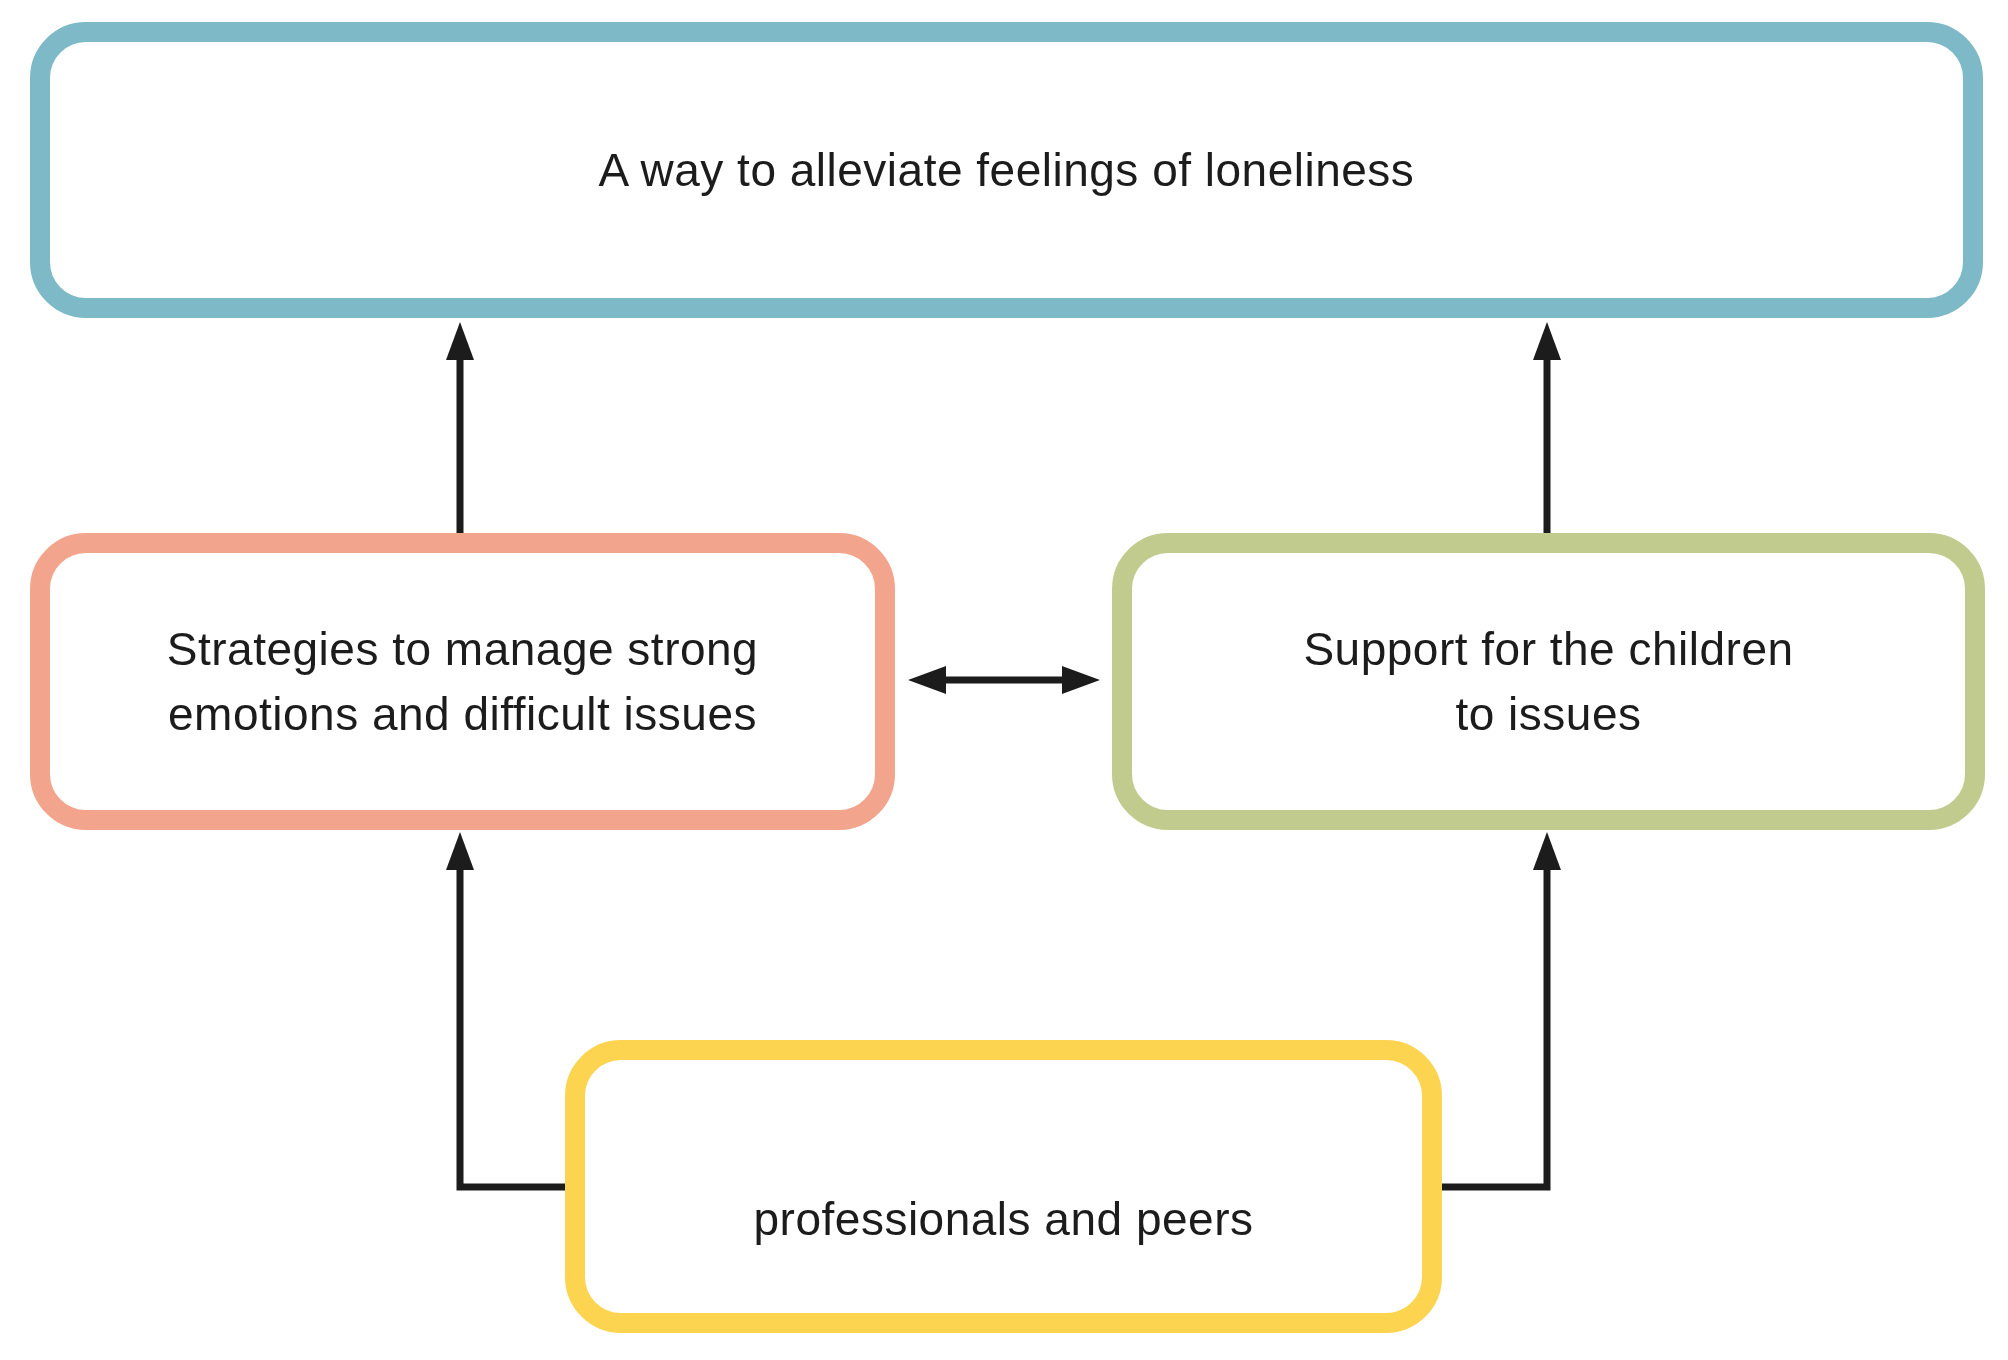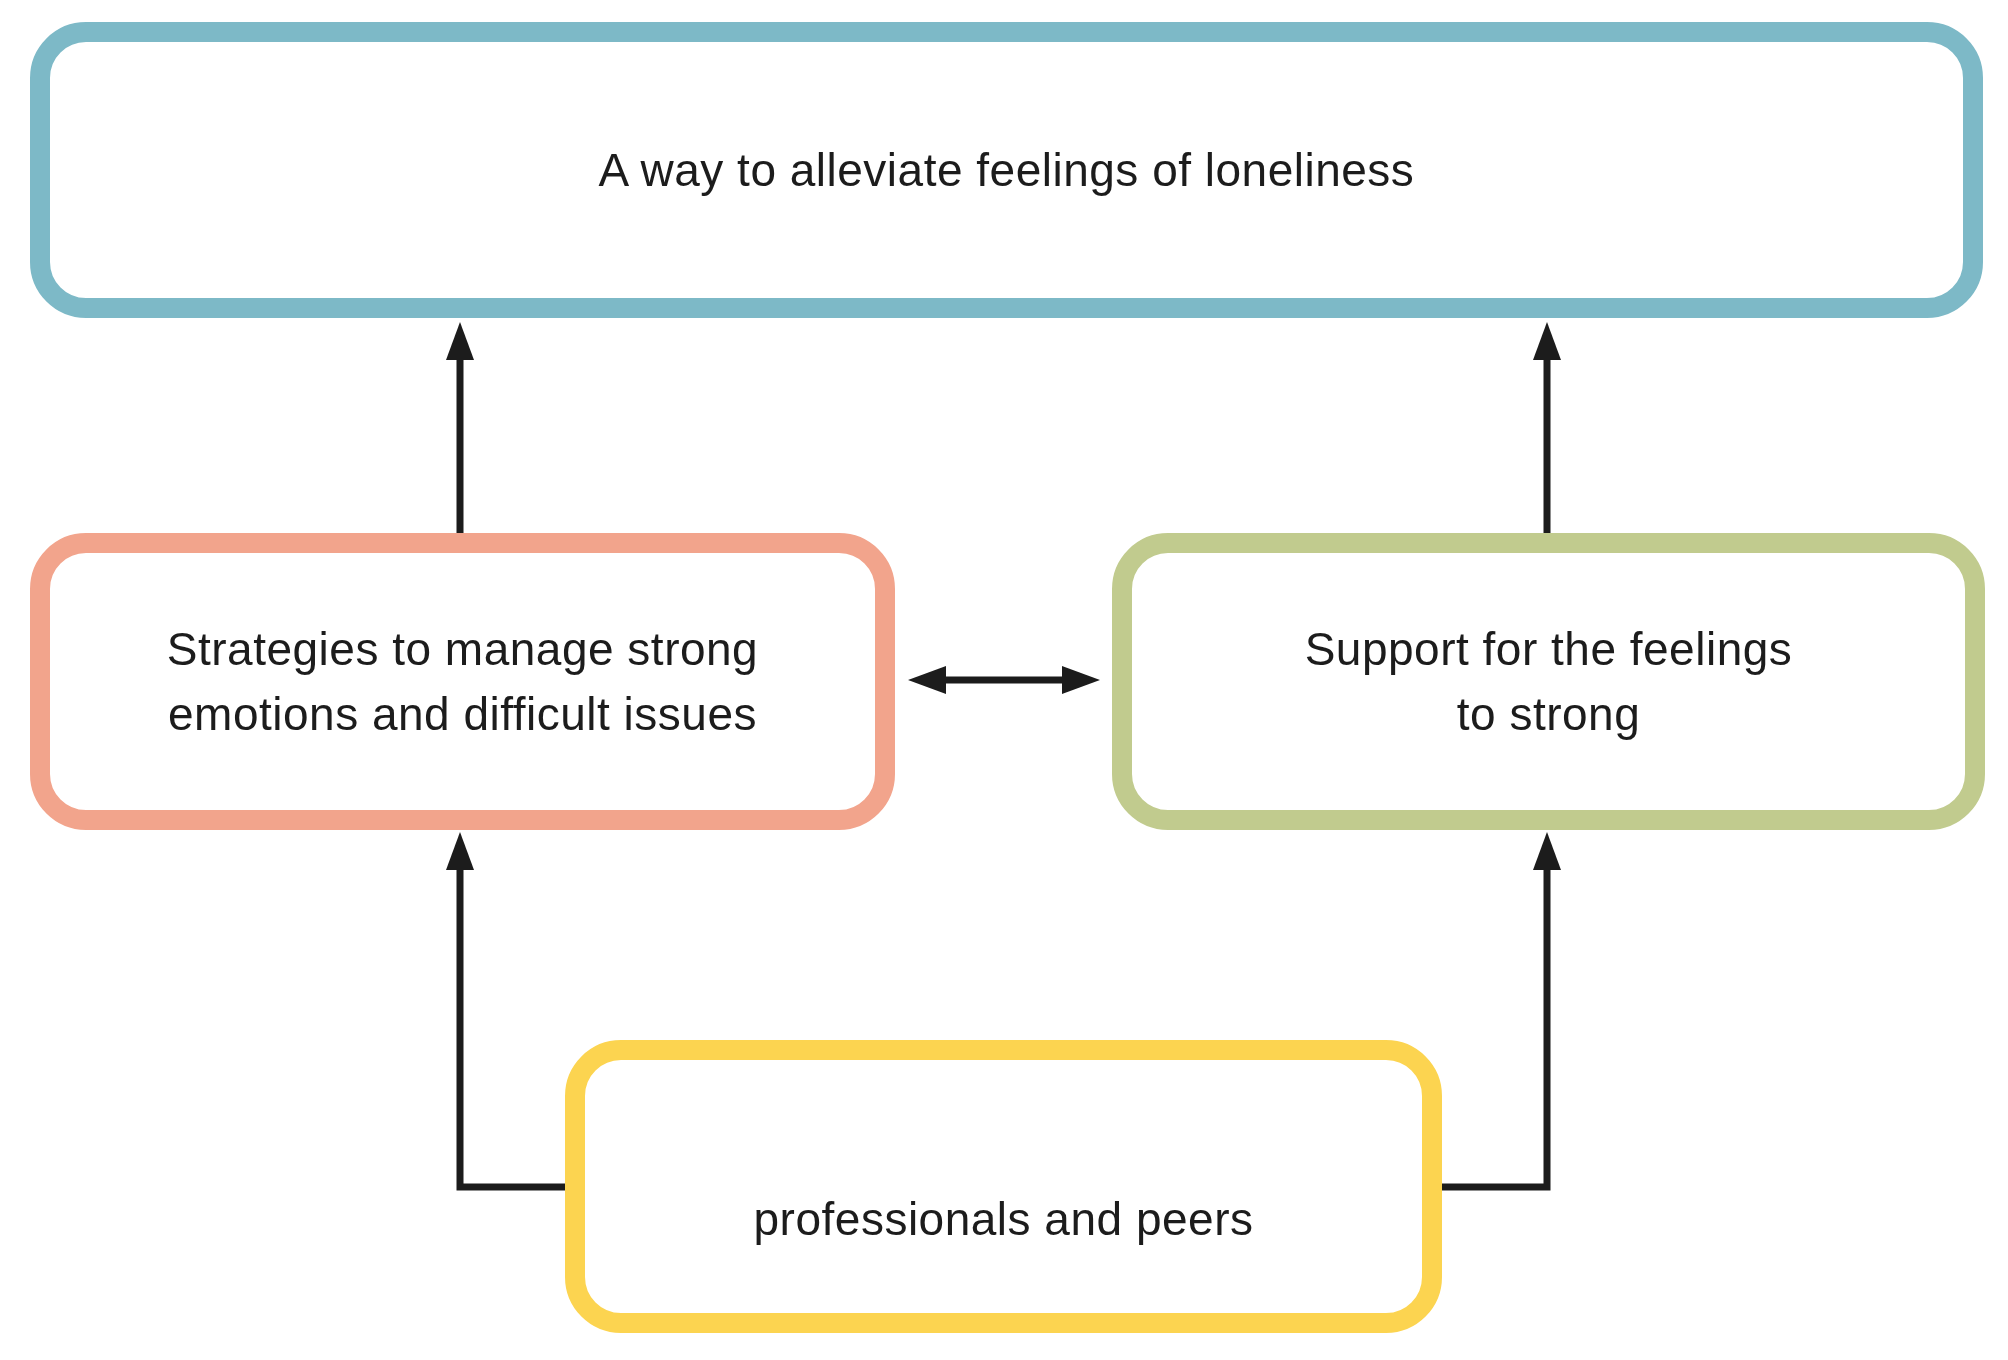--- a/index.html
+++ b/index.html
@@ -60,22 +60,22 @@
 
   <div class="box box-left" style="border-color: rgb(242, 164, 140);">
     <p class="label">
       <span>Strategies to manage strong</span><br>
       <span>emotions and difficult issues</span>
     </p>
   </div>
 
   <div class="box box-right" style="border-color: rgb(193, 203, 142);">
     <p class="label">
-      <span>Support for the feelings</span><br>
-      <span>to strong</span>
+      <span>Support for the children</span><br>
+      <span>to issues</span>
     </p>
   </div>
 
   <div class="box box-bottom" style="border-color: rgb(252, 212, 80);">
     <p class="label">
       <br>
       <span>professionals and peers</span>
     </p>
   </div>
 

